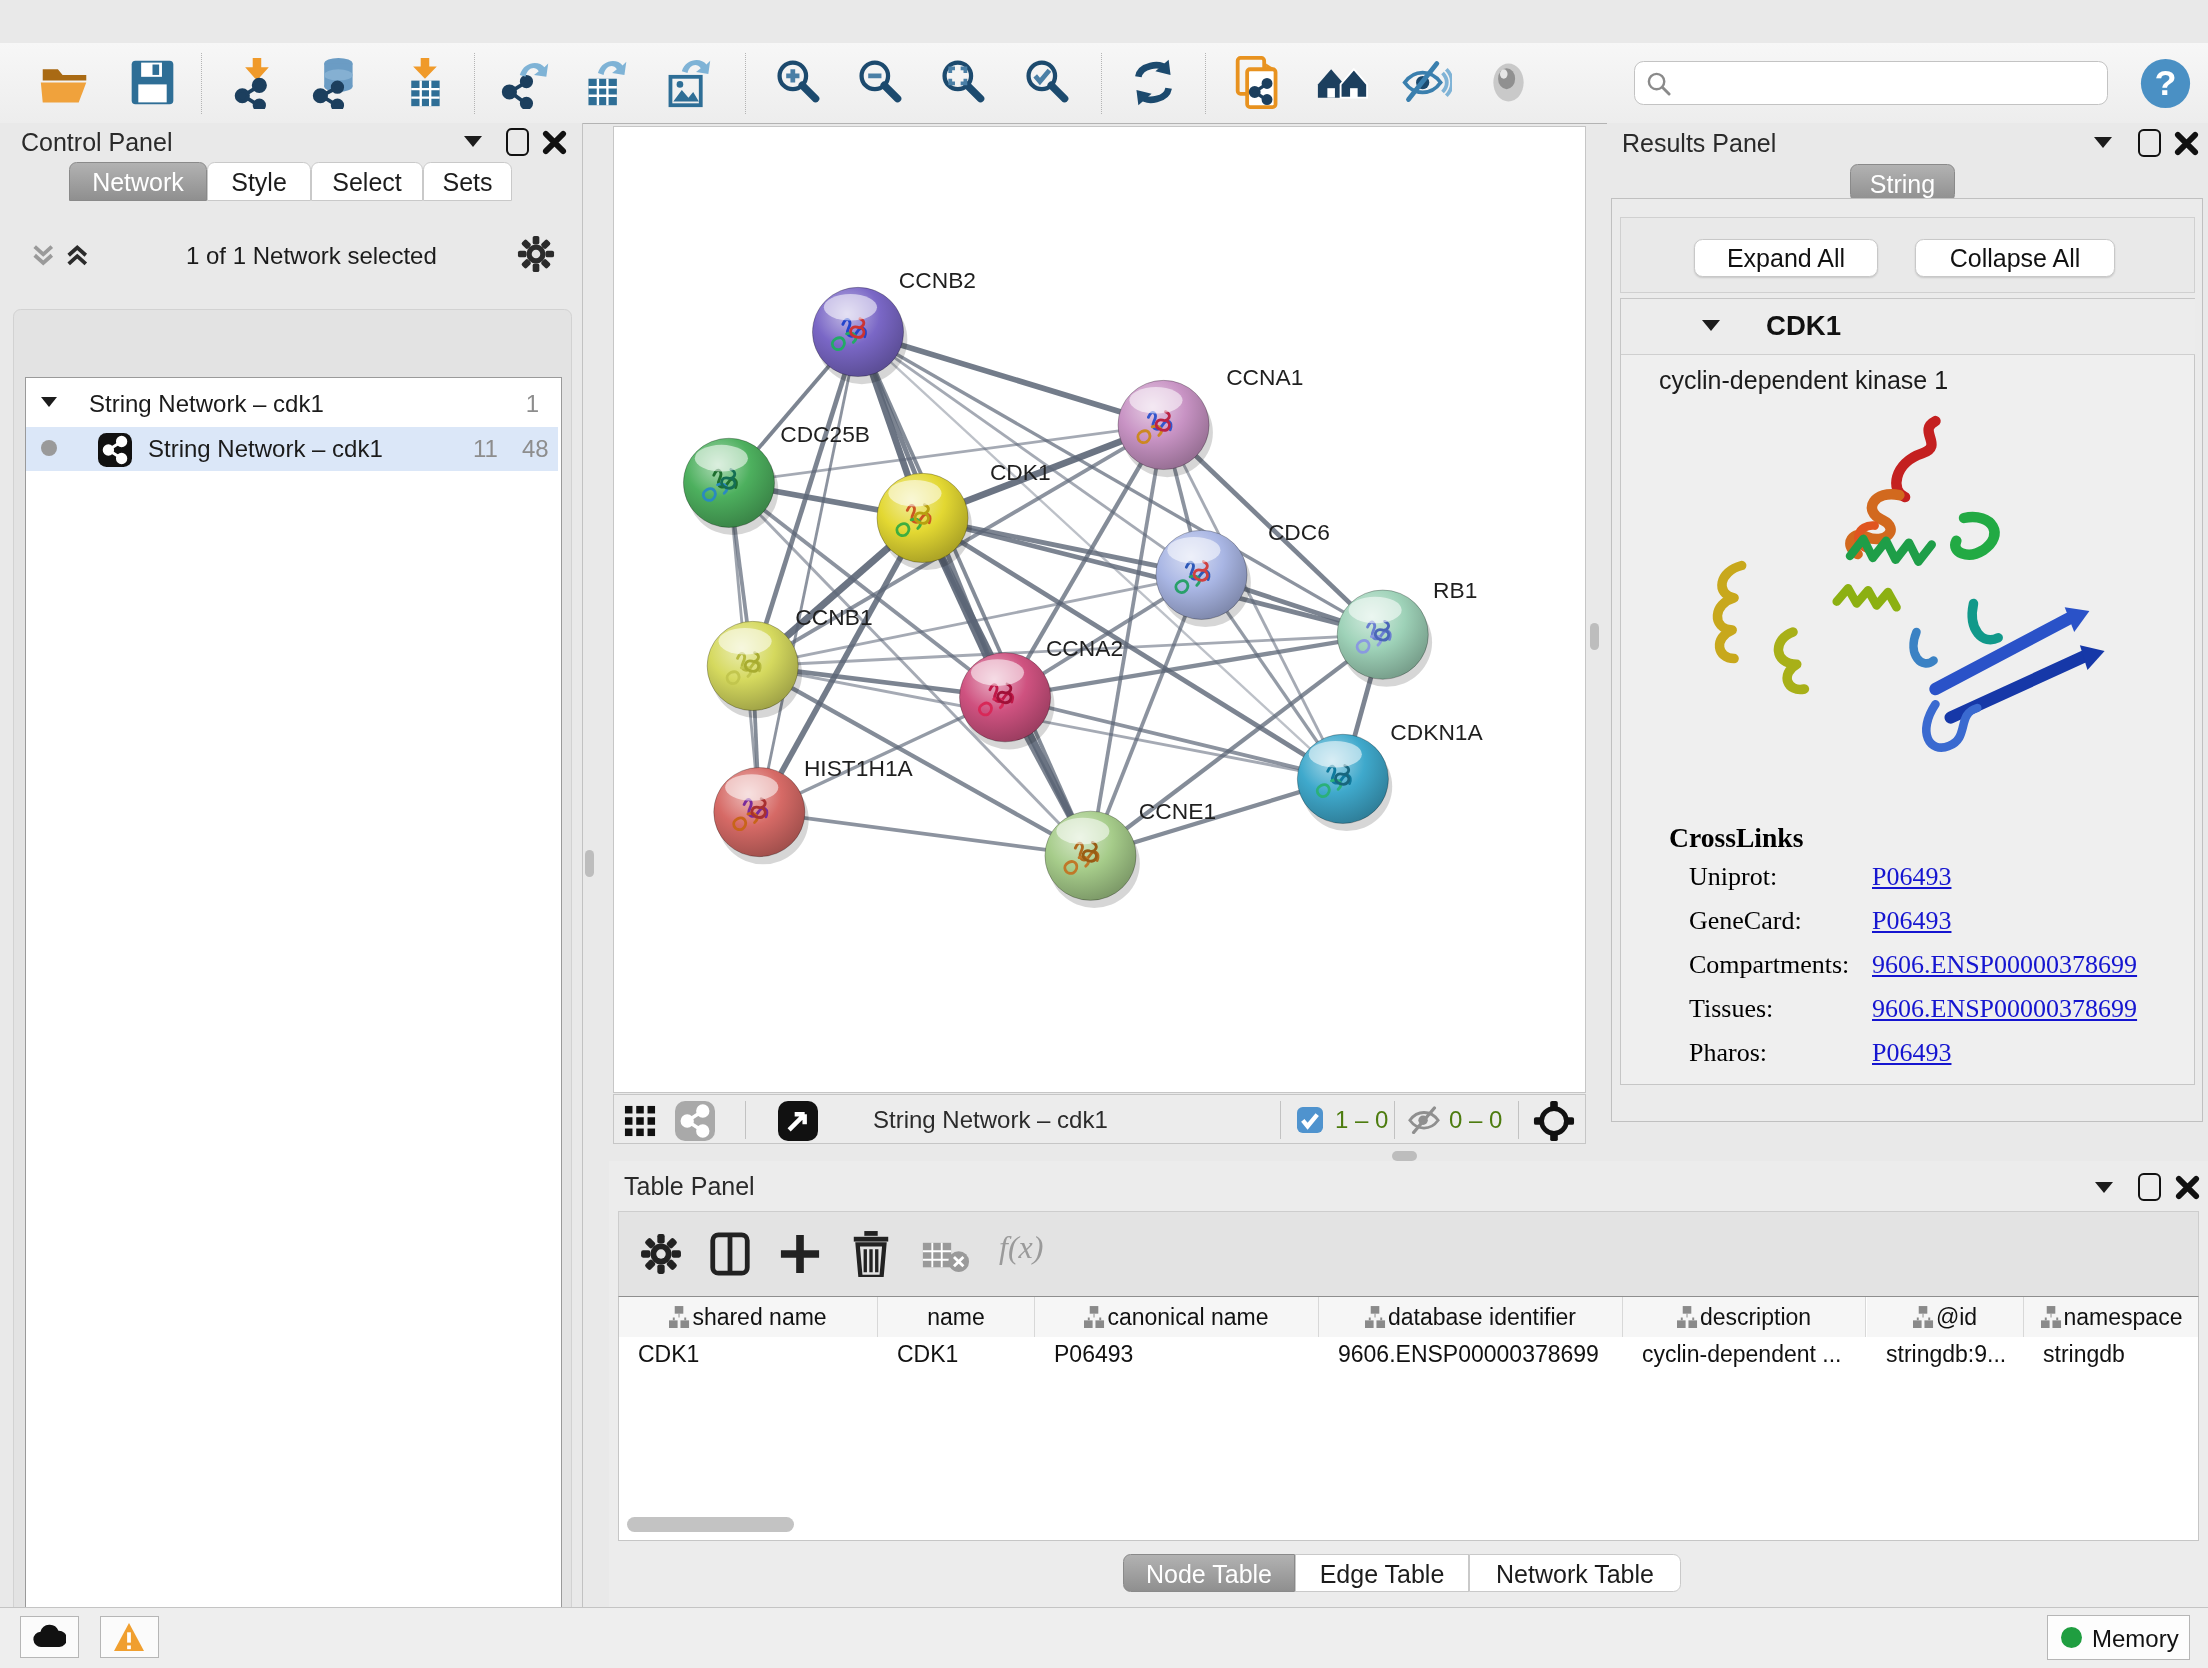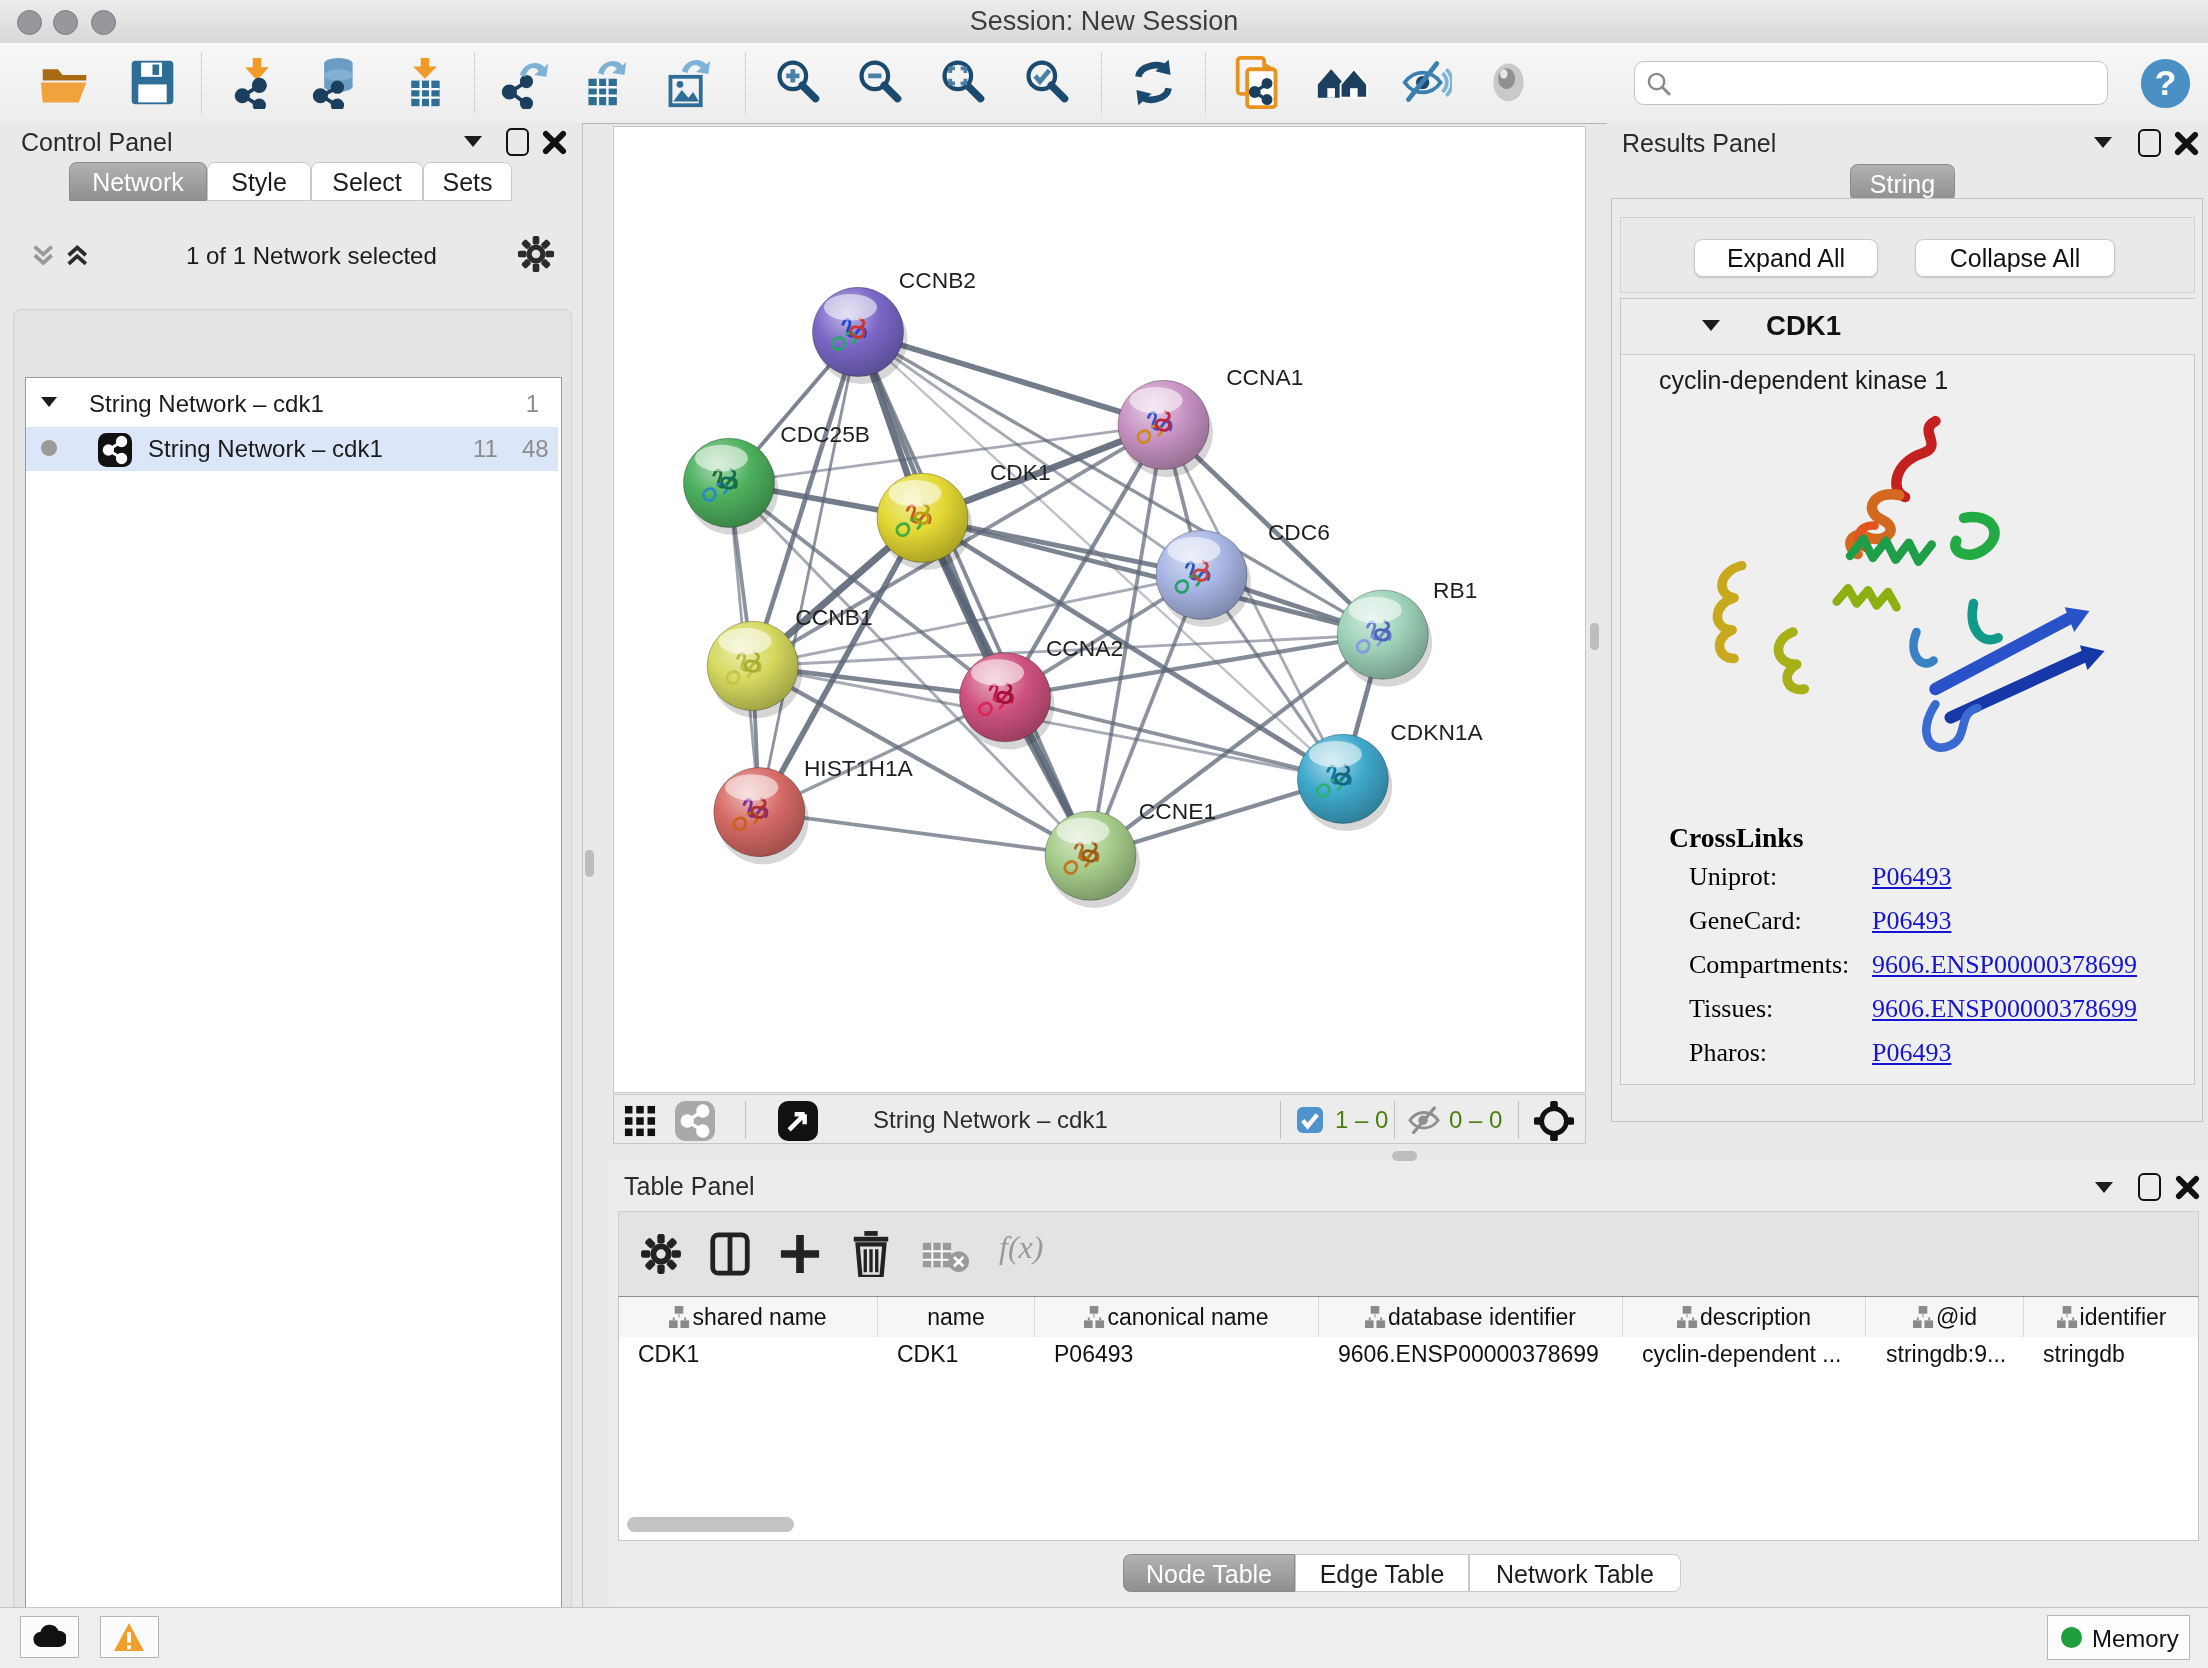--- a/index.html
+++ b/index.html
@@ -46,26 +46,20 @@
   
   #statusbar{left:0;top:1607px;width:2208px;height:61px;background:#eeeeee;border-top:1px solid #c4c4c4;}
   .sbtn{position:absolute;box-sizing:border-box;background:#fbfbfb;border:1.9px solid #b6b6b6;}
   .fx{font-family:"Liberation Serif",serif;font-style:italic;font-size:32px;color:#9a9a9a;}
 </style>
 </head>
 <body>
 
 <div id="app">
 
-  <div id="titlebar" class="abs">
-    <span class="tl" style="left:17px"></span>
-    <span class="tl" style="left:53px"></span>
-    <span class="tl" style="left:91px"></span>
-    <div id="win-title">Session: New Session</div>
-  </div>
 
   <div id="toolbar" class="abs">
     <svg class="tbi" style="left:38px" viewBox="0 0 56 56">
         <path d="M5 14h16l5 6h25v6H5z" fill="#a96a14"></path>
         <path d="M3 28h48l-8 21H5z" fill="#f0a23c"></path>
       </svg>
     <svg class="tbi" style="left:126px" viewBox="0 0 56 56">
         <rect x="6" y="5" width="44" height="46" rx="4" fill="#2e6e96"></rect>
         <rect x="16" y="7" width="22" height="15" fill="#fff"></rect>
         <rect x="28" y="9" width="7" height="11" fill="#2e6e96"></rect>
@@ -699,21 +693,21 @@
         </div>
         <div class="th" style="left: 1405px; width: 176px;">
           <svg width="21" height="23" viewBox="0 0 22 24">
             <g fill="#8a8a8a">
               <rect x="6" y="0" width="9" height="8"></rect>
               <rect x="0" y="15" width="9" height="8"></rect>
               <rect x="12" y="15" width="9" height="8"></rect>
               <path d="M10 8v4H4v3h2v-3h10v3h2v-3h-7V8z"></path>
             </g>
           </svg>
-          <span>identifier</span>
+          <span>namespace</span>
         </div>
       </div>
     <div id="tbody">
         <div class="td" style="left: 0px; width: 259px;">CDK1</div>
         <div class="td" style="left: 259px; width: 157px;">CDK1</div>
         <div class="td" style="left: 416px; width: 284px;">P06493</div>
         <div class="td" style="left: 700px; width: 304px;">9606.ENSP00000378699</div>
         <div class="td" style="left: 1004px; width: 243px;">cyclin-dependent ...</div>
         <div class="td" style="left: 1248px; width: 157px;">stringdb:9...</div>
         <div class="td" style="left: 1405px; width: 176px;">stringdb</div>

